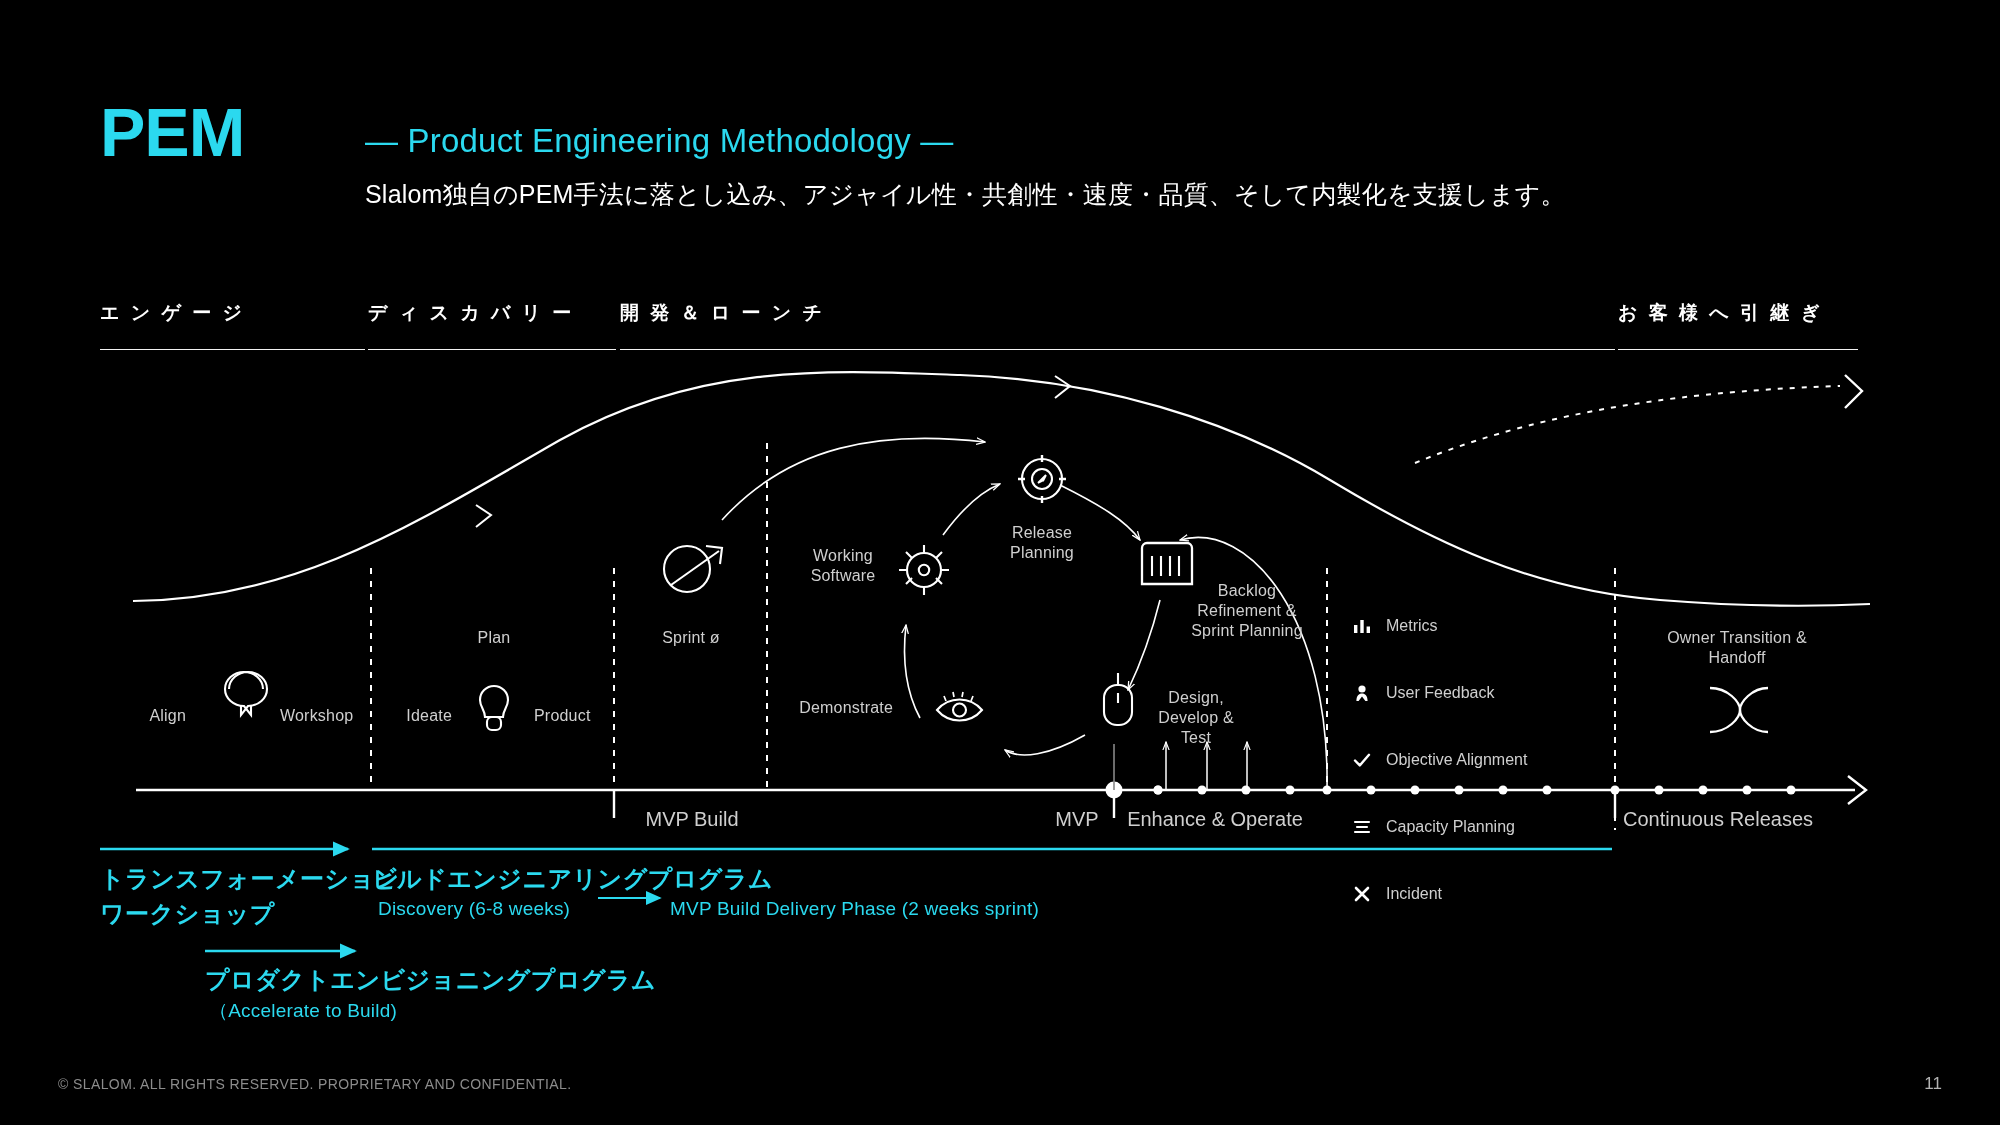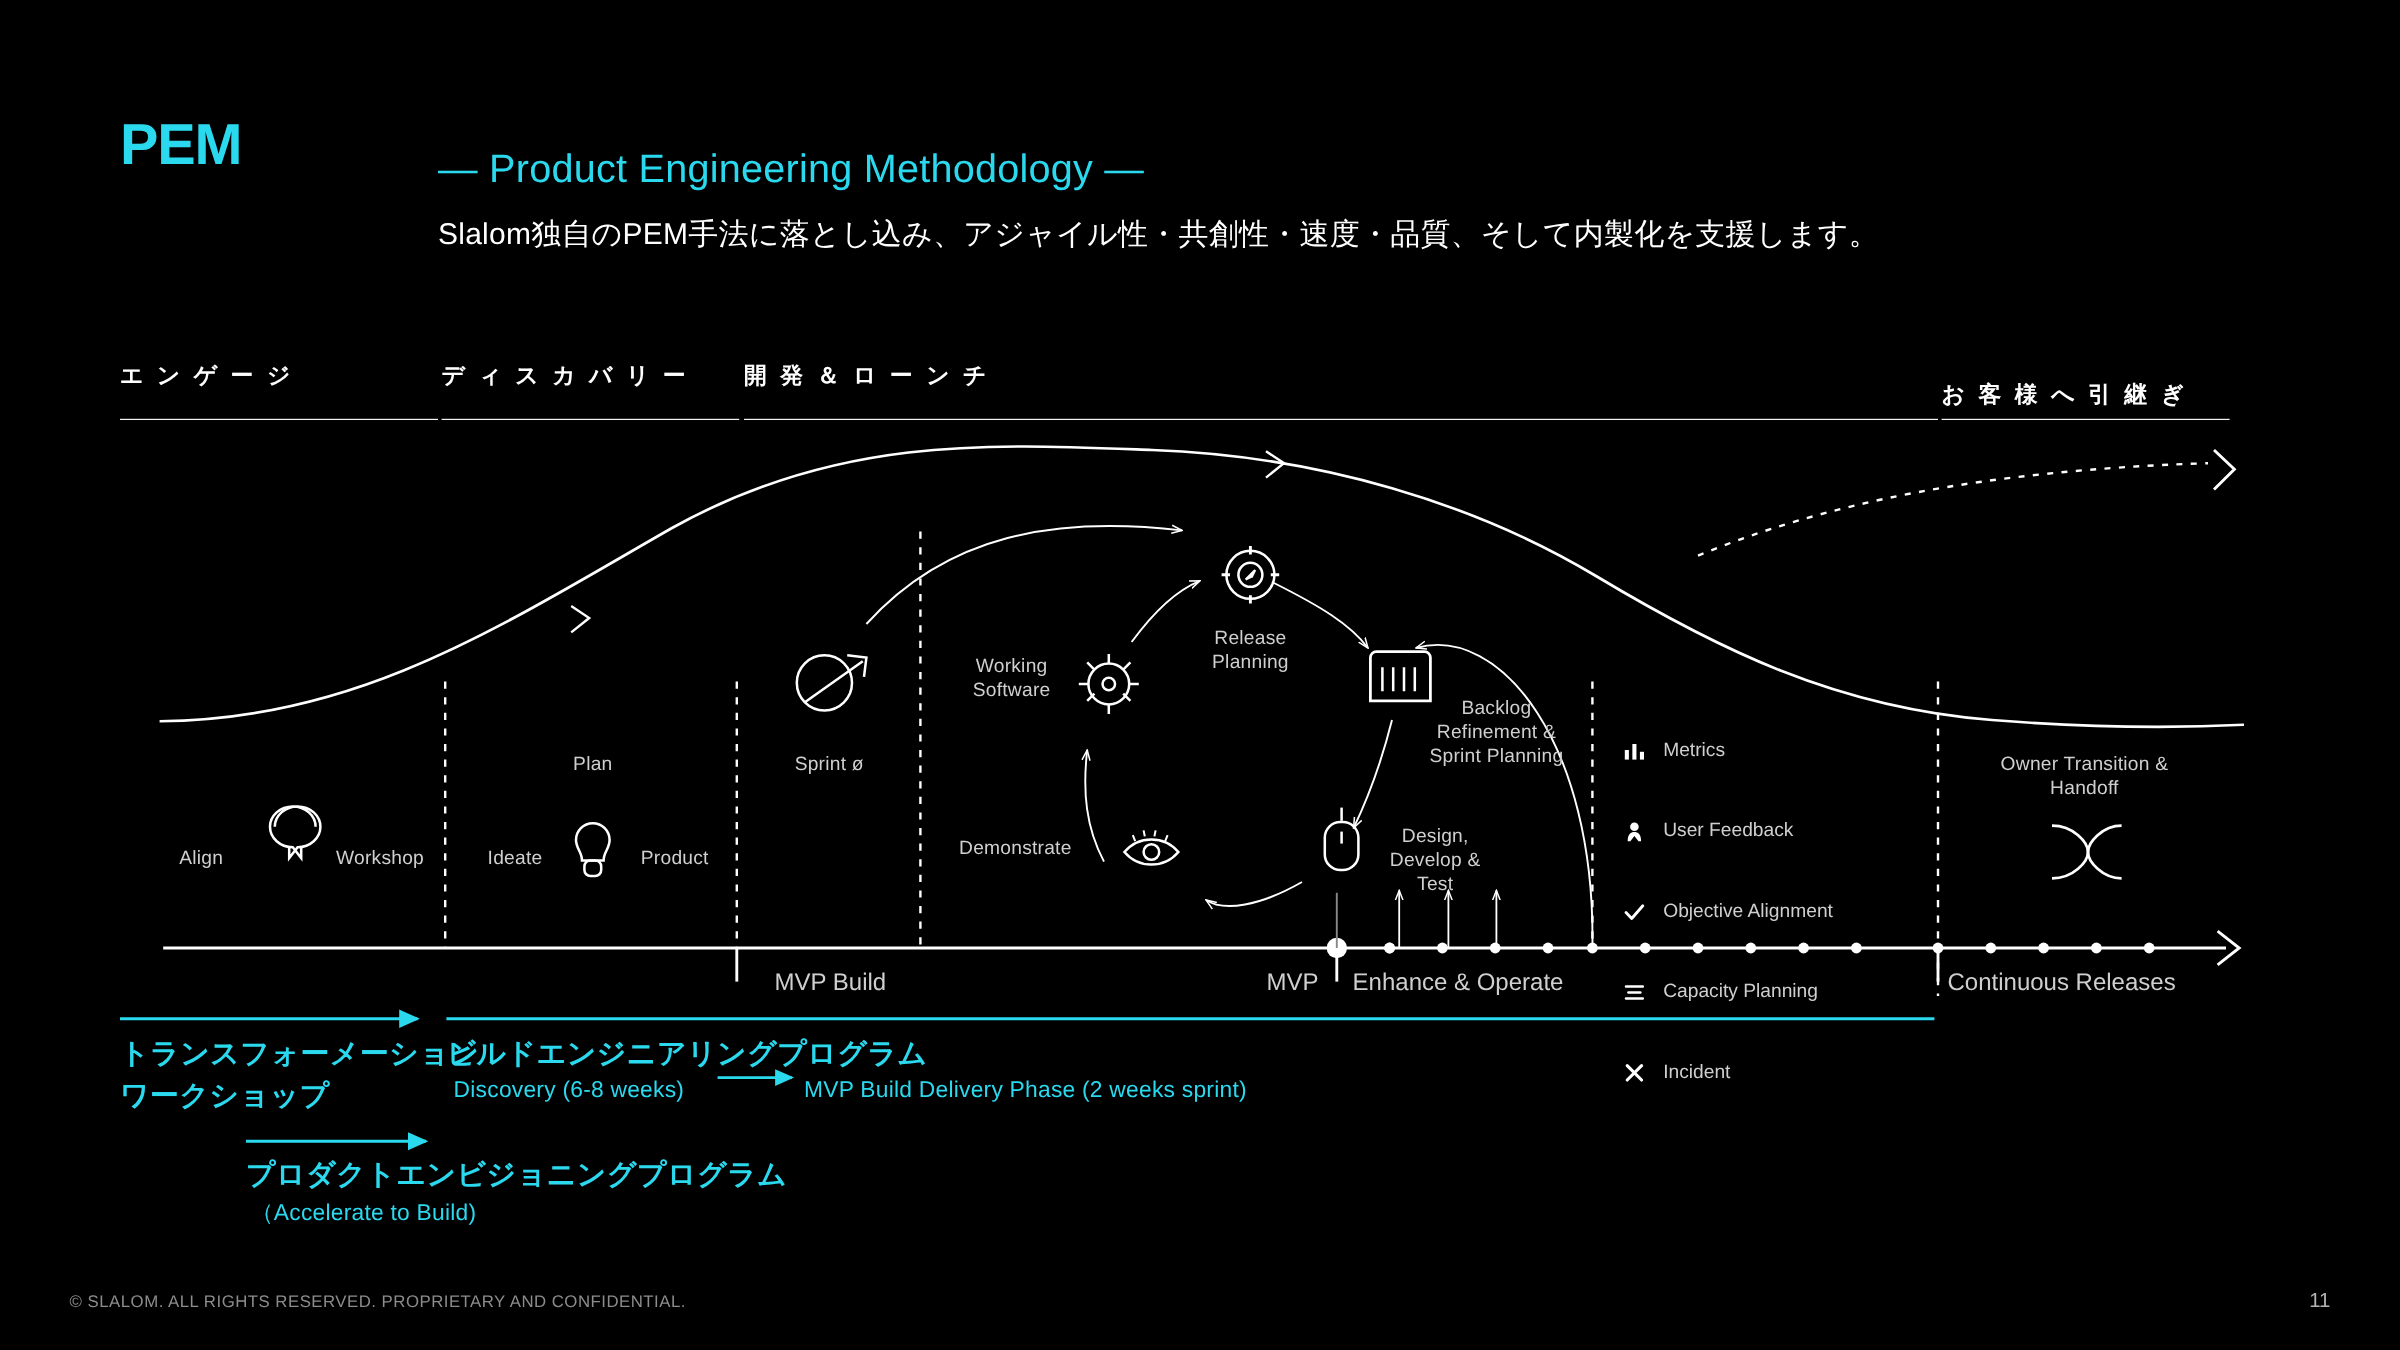--- a/index.html
+++ b/index.html
@@ -9,21 +9,21 @@
     font-family: "Liberation Sans", "DejaVu Sans", sans-serif;
     color: #ffffff;
     position: relative;
     overflow: hidden;
   }
   .slide { position: absolute; inset: 0; }
 
   
   .logo {
     position: absolute; left: 100px; top: 98px;
-    font-size: 48px; font-weight: 700; letter-spacing: -1px;
+    font-size: 68px; font-weight: 700; letter-spacing: -1px;
     color: #2bd9ef; line-height: 1;
   }
   .title {
     position: absolute; left: 365px; top: 122px;
     font-size: 33px; color: #2bd9ef; font-weight: 400; letter-spacing: .2px;
     white-space: nowrap;
   }
   .subtitle {
     position: absolute; left: 365px; top: 178px;
     font-size: 25px; color: #ffffff; font-weight: 400; letter-spacing: .2px;
@@ -95,21 +95,21 @@
   <div class="title">— Product Engineering Methodology —</div>
   <div class="subtitle">Slalom独自のPEM手法に落とし込み、アジャイル性・共創性・速度・品質、そして内製化を支援します。</div>
 
   <div id="phase-layer">
       <div class="phase-head" style="left: 100px; top: 300px;">エ ン ゲ ー ジ</div>
       <div class="phase-rule" style="left: 100px; top: 349px; width: 265px;"></div>
       <div class="phase-head" style="left: 368px; top: 300px;">デ ィ ス カ バ リ ー</div>
       <div class="phase-rule" style="left: 368px; top: 349px; width: 248px;"></div>
       <div class="phase-head" style="left: 620px; top: 300px;">開 発 ＆ ロ ー ン チ</div>
       <div class="phase-rule" style="left: 620px; top: 349px; width: 995px;"></div>
-      <div class="phase-head" style="left: 1618px; top: 300px; margin-top: 16px;">お 客 様 へ 引 継 ぎ</div>
+      <div class="phase-head" style="left: 1618px; top: 300px;">お 客 様 へ 引 継 ぎ</div>
       <div class="phase-rule" style="left: 1618px; top: 349px; width: 240px;"></div>
     </div>
 
   <svg class="canvas" viewBox="0 0 2000 1125">
     <defs>
       <marker id="ah" viewBox="0 0 10 10" refX="9" refY="5" markerWidth="7" markerHeight="7" orient="auto-start-reverse">
         <path d="M0,1 L9,5 L0,9" fill="none" stroke="#ffffff" stroke-width="1.4"></path>
       </marker>
       <marker id="ahs" viewBox="0 0 10 10" refX="9" refY="5" markerWidth="6" markerHeight="6" orient="auto-start-reverse">
         <path d="M0,1.5 L9,5 L0,8.5" fill="none" stroke="#ffffff" stroke-width="1.3"></path>

